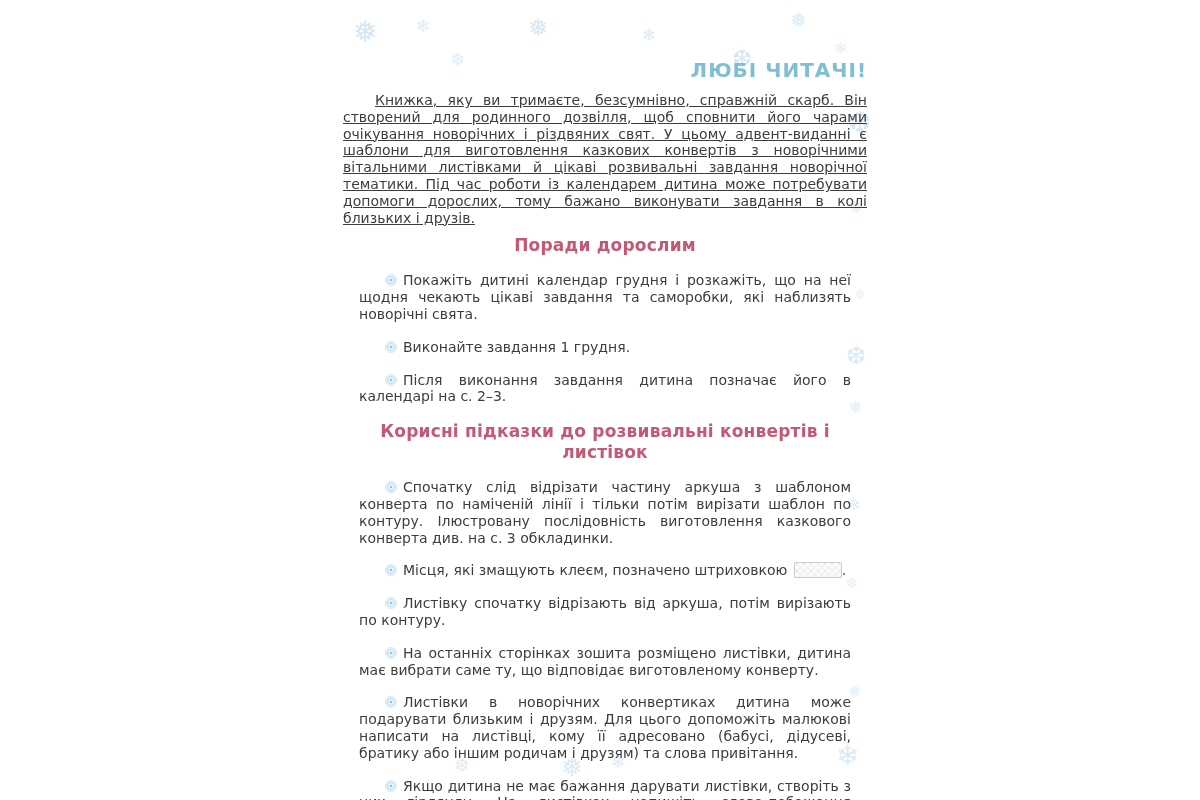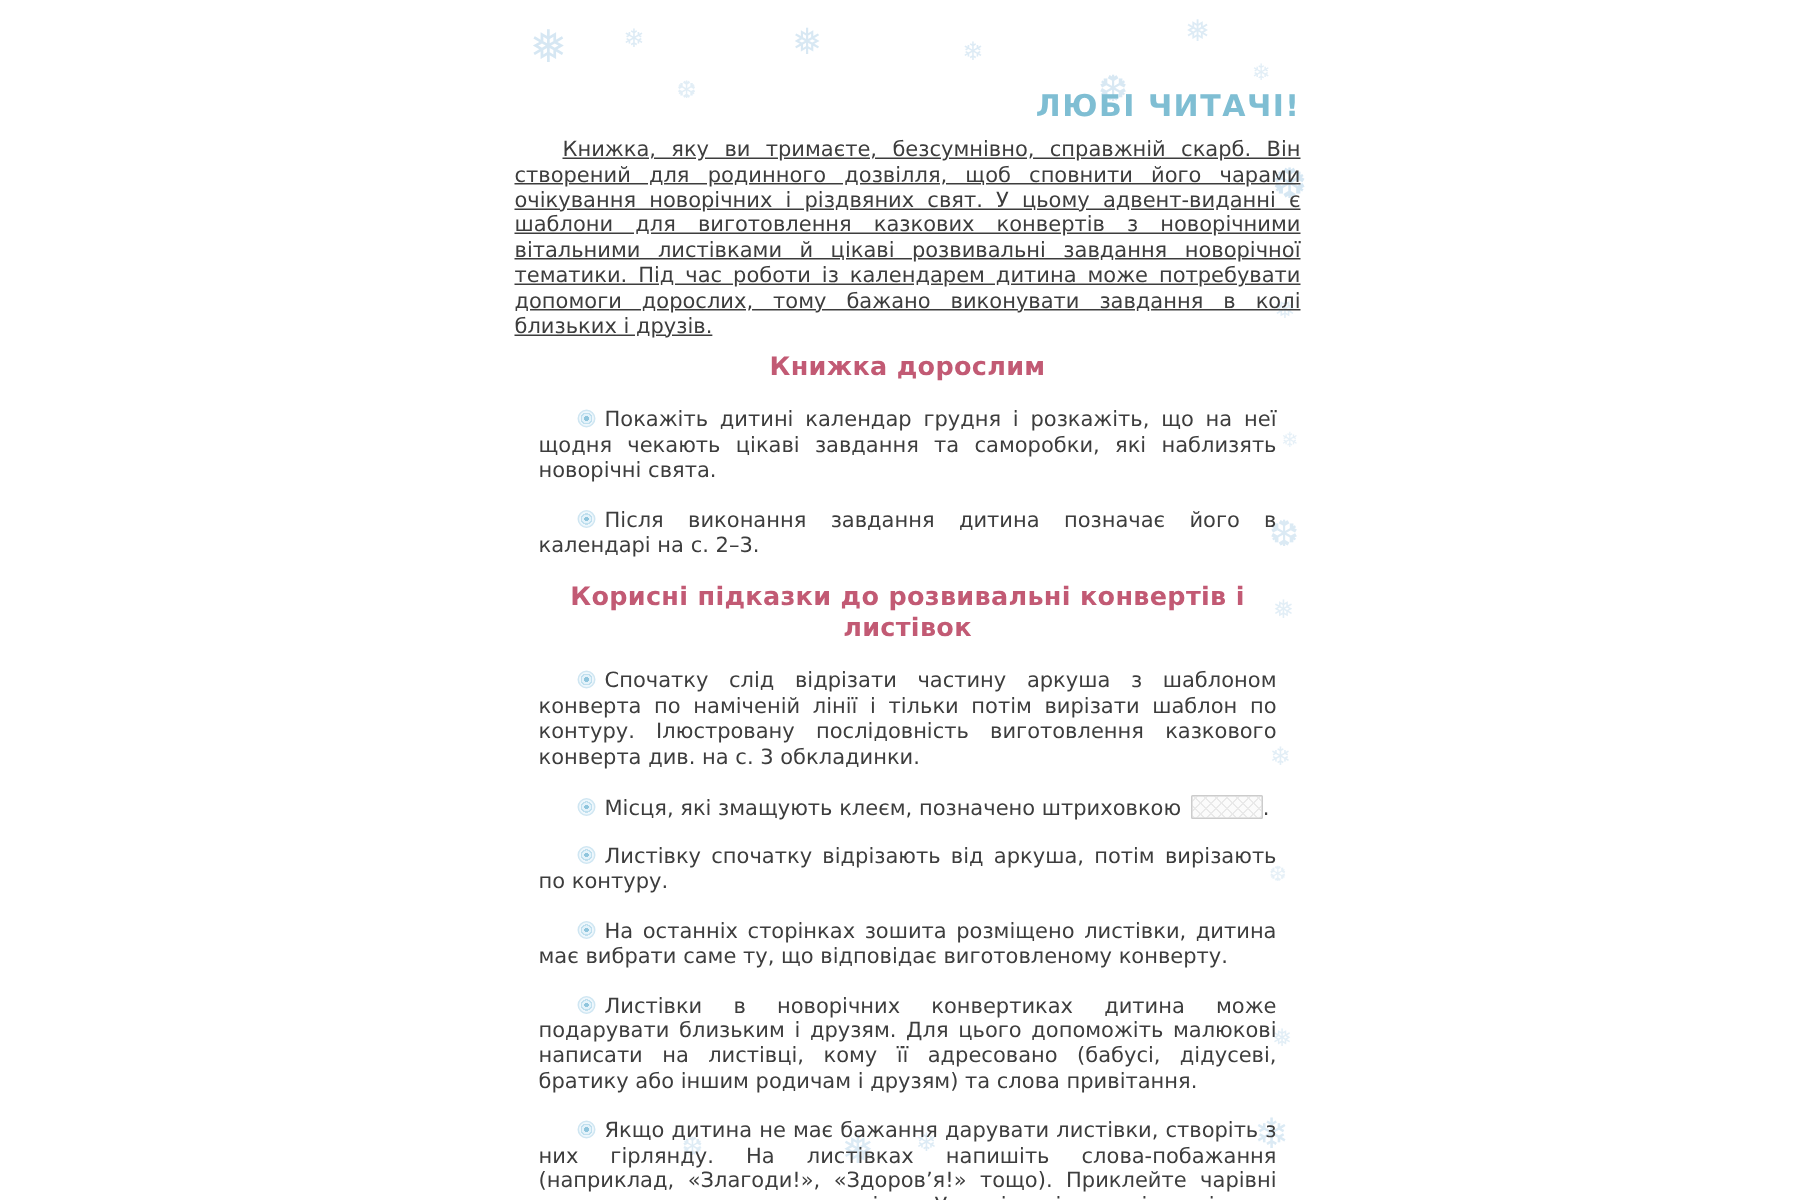--- a/index.html
+++ b/index.html
@@ -69,22 +69,23 @@
     <span class="flake" style="left: 836px; top: 741.64px; font-size: 28px; opacity: 0.75;">❄</span>
     <span class="flake" style="left: 454.5px; top: 757.46px; font-size: 17px; opacity: 0.65;">❆</span>
     <span class="flake" style="left: 561px; top: 753.88px; font-size: 26px; opacity: 0.75;">❅</span>
     <span class="flake" style="left: 610.5px; top: 754.46px; font-size: 17px; opacity: 0.7;">❄</span>
   </div>
 
 <div class="sheet">
   <h1 class="page-title">ЛЮБІ ЧИТАЧІ!</h1>
   <p class="intro">Книжка, яку ви тримаєте, безсумнівно, справжній скарб. Він створений для родинного дозвілля, щоб сповнити його чарами очікування новорічних і різдвяних свят. У цьому адвент-виданні є шаблони для виготовлення казкових конвертів з новорічними вітальними листівками й цікаві розвивальні завдання новорічної тематики. Під час роботи із календарем дитина може потребувати допомоги дорослих, тому бажано виконувати завдання в колі близьких і друзів.</p>
   <div id="sections">
-      <h2 class="heading">Книжка дорослим</h2>
+      <h2 class="heading">Поради дорослим</h2>
       <p class="bullet"><span class="bullet-icon"></span>Покажіть дитині календар грудня і розкажіть, що на неї щодня чекають цікаві завдання та саморобки, які наблизять новорічні свята.</p>
+      <p class="bullet"><span class="bullet-icon"></span>Виконайте завдання 1 грудня.</p>
       <p class="bullet"><span class="bullet-icon"></span>Після виконання завдання дитина позначає його в календарі на с. 2–3.</p>
       <h2 class="heading">Корисні підказки до розвивальні конвертів і листівок</h2>
       <p class="bullet"><span class="bullet-icon"></span>Спочатку слід відрізати частину аркуша з шаблоном конверта по наміченій лінії і тільки потім вирізати шаблон по контуру. Ілюстровану послідовність виготовлення казкового конверта див. на с. 3 обкладинки.</p>
       <p class="bullet"><span class="bullet-icon"></span>Місця, які змащують клеєм, позначено штриховкою <span class="hatch-box"></span>.</p>
       <p class="bullet"><span class="bullet-icon"></span>Листівку спочатку відрізають від аркуша, потім вирізають по контуру.</p>
       <p class="bullet"><span class="bullet-icon"></span>На останніх сторінках зошита розміщено листівки, дитина має вибрати саме ту, що відповідає виготовленому конверту.</p>
       <p class="bullet"><span class="bullet-icon"></span>Листівки в новорічних конвертиках дитина може подарувати близьким і друзям. Для цього допоможіть малюкові написати на листівці, кому її адресовано (бабусі, дідусеві, братику або іншим родичам і друзям) та слова привітання.</p>
       <p class="bullet"><span class="bullet-icon"></span>Якщо дитина не має бажання дарувати листівки, створіть з них гірлянду. На листівках напишіть слова-побажання (наприклад, «Злагоди!», «Здоров’я!» тощо). Приклейте чарівні конверти термоклеєм до стрічки. Укладіть підписані листівки в конверти й повісьте гірлянду.</p>
       <h2 class="heading">Як грати в гру «Придумай чарівні»</h2>
     </div>

